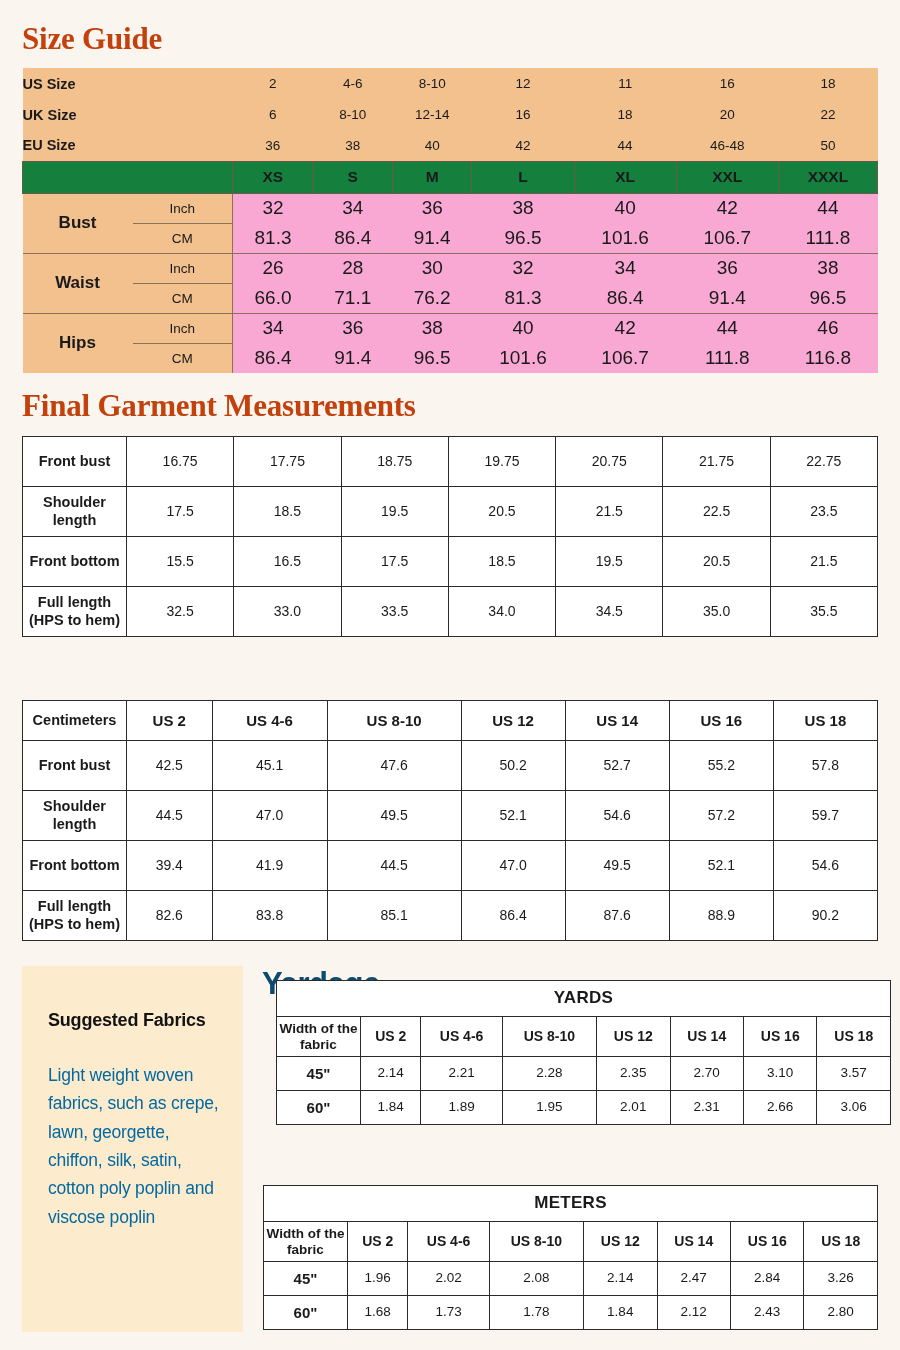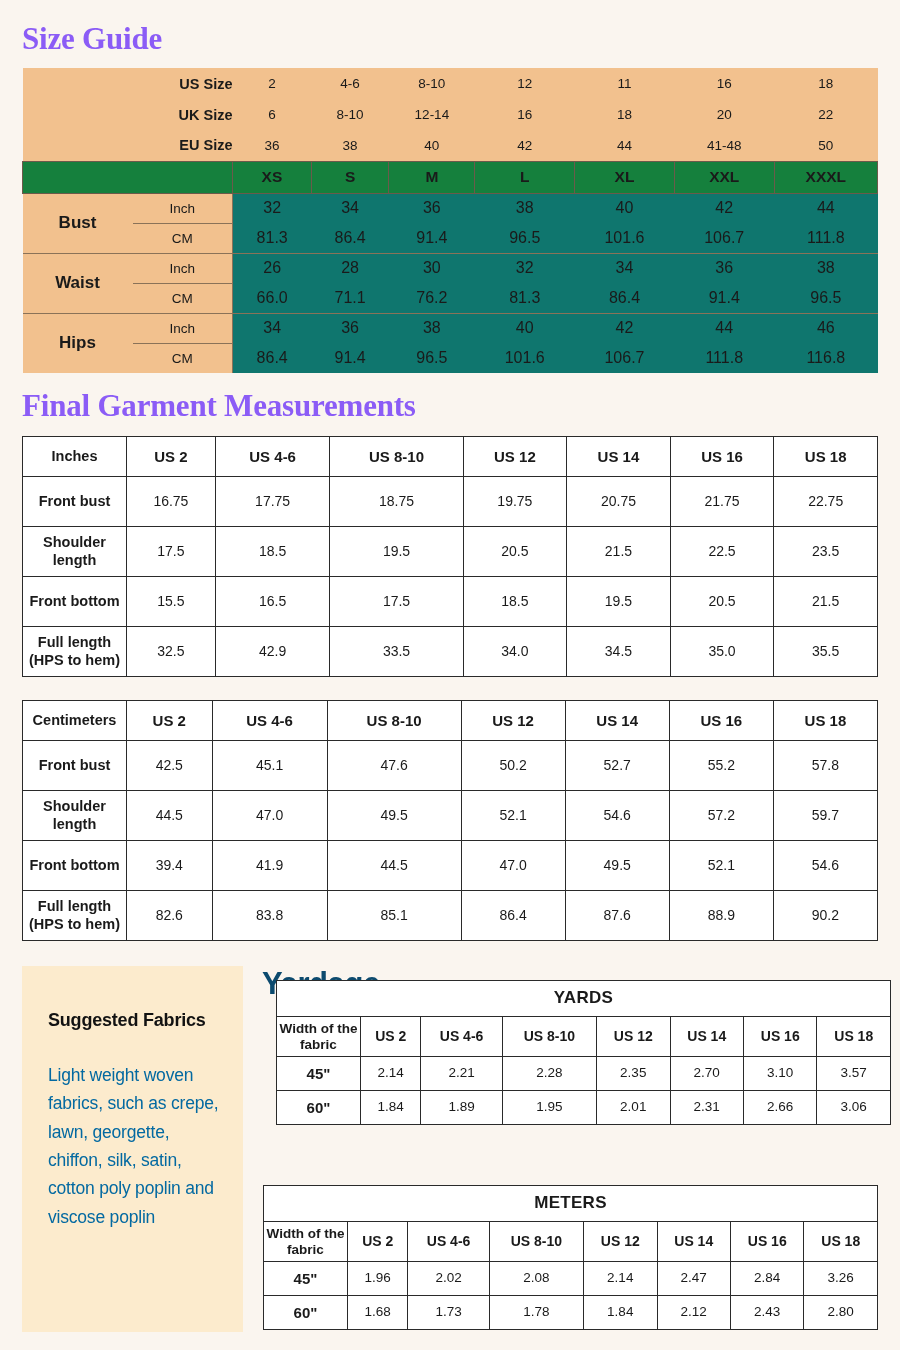--- a/index.html
+++ b/index.html
@@ -13,21 +13,21 @@
     overflow: hidden;
     position: relative;
   }
 
   
   .title-serif {
     font-family: "Liberation Serif", serif;
     font-weight: bold;
     font-size: 31px;
     letter-spacing: -0.2px;
-    color: #8b5cf6;
+    color: #c2410c;
   }
   .title-sans {
     font-family: "Liberation Sans", sans-serif;
     font-weight: bold;
     font-size: 31px;
     letter-spacing: -0.4px;
     color: #0c4a6e;
   }
 
   #size-guide-title { position: absolute; left: 22px; top: 21px; }
@@ -47,43 +47,43 @@
     background: #f2c18e;
     height: 31px;
     text-align: center;
     font-size: 13.5px;
     font-weight: normal;
     color: #1a1a1a;
   }
   .sg-head-band td.sg-rowlabel {
     font-weight: bold;
     font-size: 14.5px;
-    text-align: right;
+    text-align: left;
   }
 
   .sg-letter-row td {
     background: #15803d;
     border: 1.4px solid #6b5a4a;
     height: 32px;
     text-align: center;
     font-weight: bold;
     font-size: 15.5px;
   }
   .sg-letter-row td.sg-blank {
     border-right: none;
   }
   .sg-letter-row td.sg-blank2 {
     border-left: none;
   }
 
   .sg-body td {
-    background: #0f766e;
+    background: #f9a8d4;
     height: 30px;
     text-align: center;
-    font-size: 16px;
+    font-size: 19px;
   }
   .sg-body td.sg-cat {
     background: #f2c18e;
     font-weight: bold;
     font-size: 17px;
     text-align: center;
     width: 110px;
     vertical-align: middle;
   }
   .sg-body td.sg-unit {
@@ -225,21 +225,21 @@
         <td>20</td>
         <td>22</td>
       </tr>
       <tr class="sg-head-band">
         <td class="sg-rowlabel" colspan="2">EU Size</td>
         <td>36</td>
         <td>38</td>
         <td>40</td>
         <td>42</td>
         <td>44</td>
-        <td>41-48</td>
+        <td>46-48</td>
         <td>50</td>
       </tr>
     </tbody>
 
     <tbody>
       <tr class="sg-letter-row">
         <td class="sg-blank"></td>
         <td class="sg-blank2"></td>
         <td>XS</td>
         <td>S</td>
@@ -318,30 +318,20 @@
         <td>111.8</td>
         <td>116.8</td>
       </tr>
     </tbody>
   </table>
 </div>
 
 <table id="inches-table" class="garment-table">
   <tbody>
     <tr>
-      <td class="g-head g-rowlabel">Inches</td>
-      <td class="g-head">US 2</td>
-      <td class="g-head">US 4-6</td>
-      <td class="g-head">US 8-10</td>
-      <td class="g-head">US 12</td>
-      <td class="g-head">US 14</td>
-      <td class="g-head">US 16</td>
-      <td class="g-head">US 18</td>
-    </tr>
-    <tr>
       <td class="g-rowlabel">Front bust</td>
       <td class="g-val">16.75</td>
       <td class="g-val">17.75</td>
       <td class="g-val">18.75</td>
       <td class="g-val">19.75</td>
       <td class="g-val">20.75</td>
       <td class="g-val">21.75</td>
       <td class="g-val">22.75</td>
     </tr>
     <tr>
@@ -360,21 +350,21 @@
       <td class="g-val">16.5</td>
       <td class="g-val">17.5</td>
       <td class="g-val">18.5</td>
       <td class="g-val">19.5</td>
       <td class="g-val">20.5</td>
       <td class="g-val">21.5</td>
     </tr>
     <tr>
       <td class="g-rowlabel">Full length (HPS to hem)</td>
       <td class="g-val">32.5</td>
-      <td class="g-val">42.9</td>
+      <td class="g-val">33.0</td>
       <td class="g-val">33.5</td>
       <td class="g-val">34.0</td>
       <td class="g-val">34.5</td>
       <td class="g-val">35.0</td>
       <td class="g-val">35.5</td>
     </tr>
   </tbody>
 </table>
 
 <table id="cm-table" class="garment-table">

